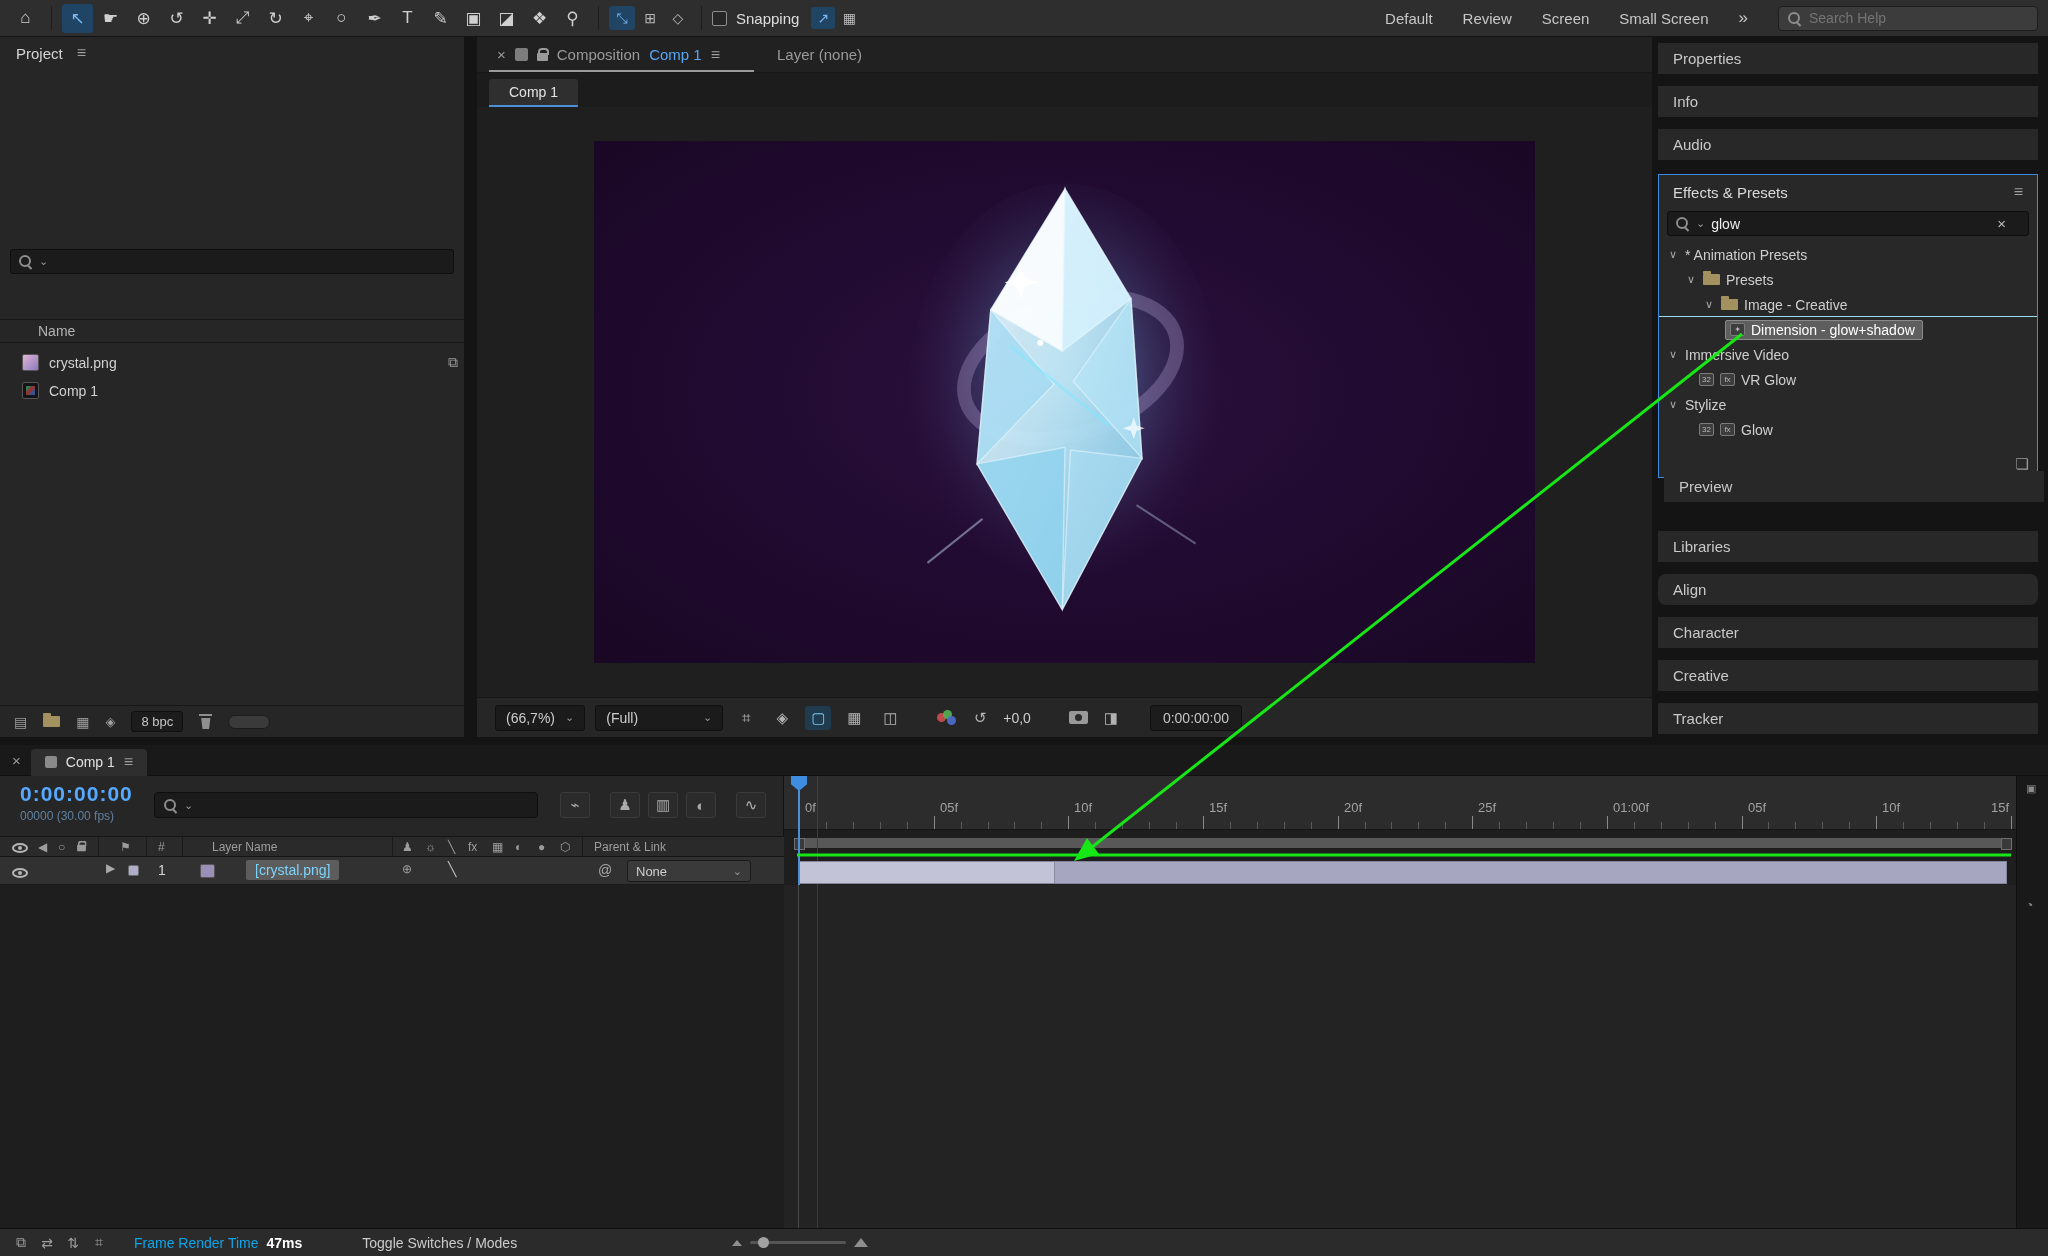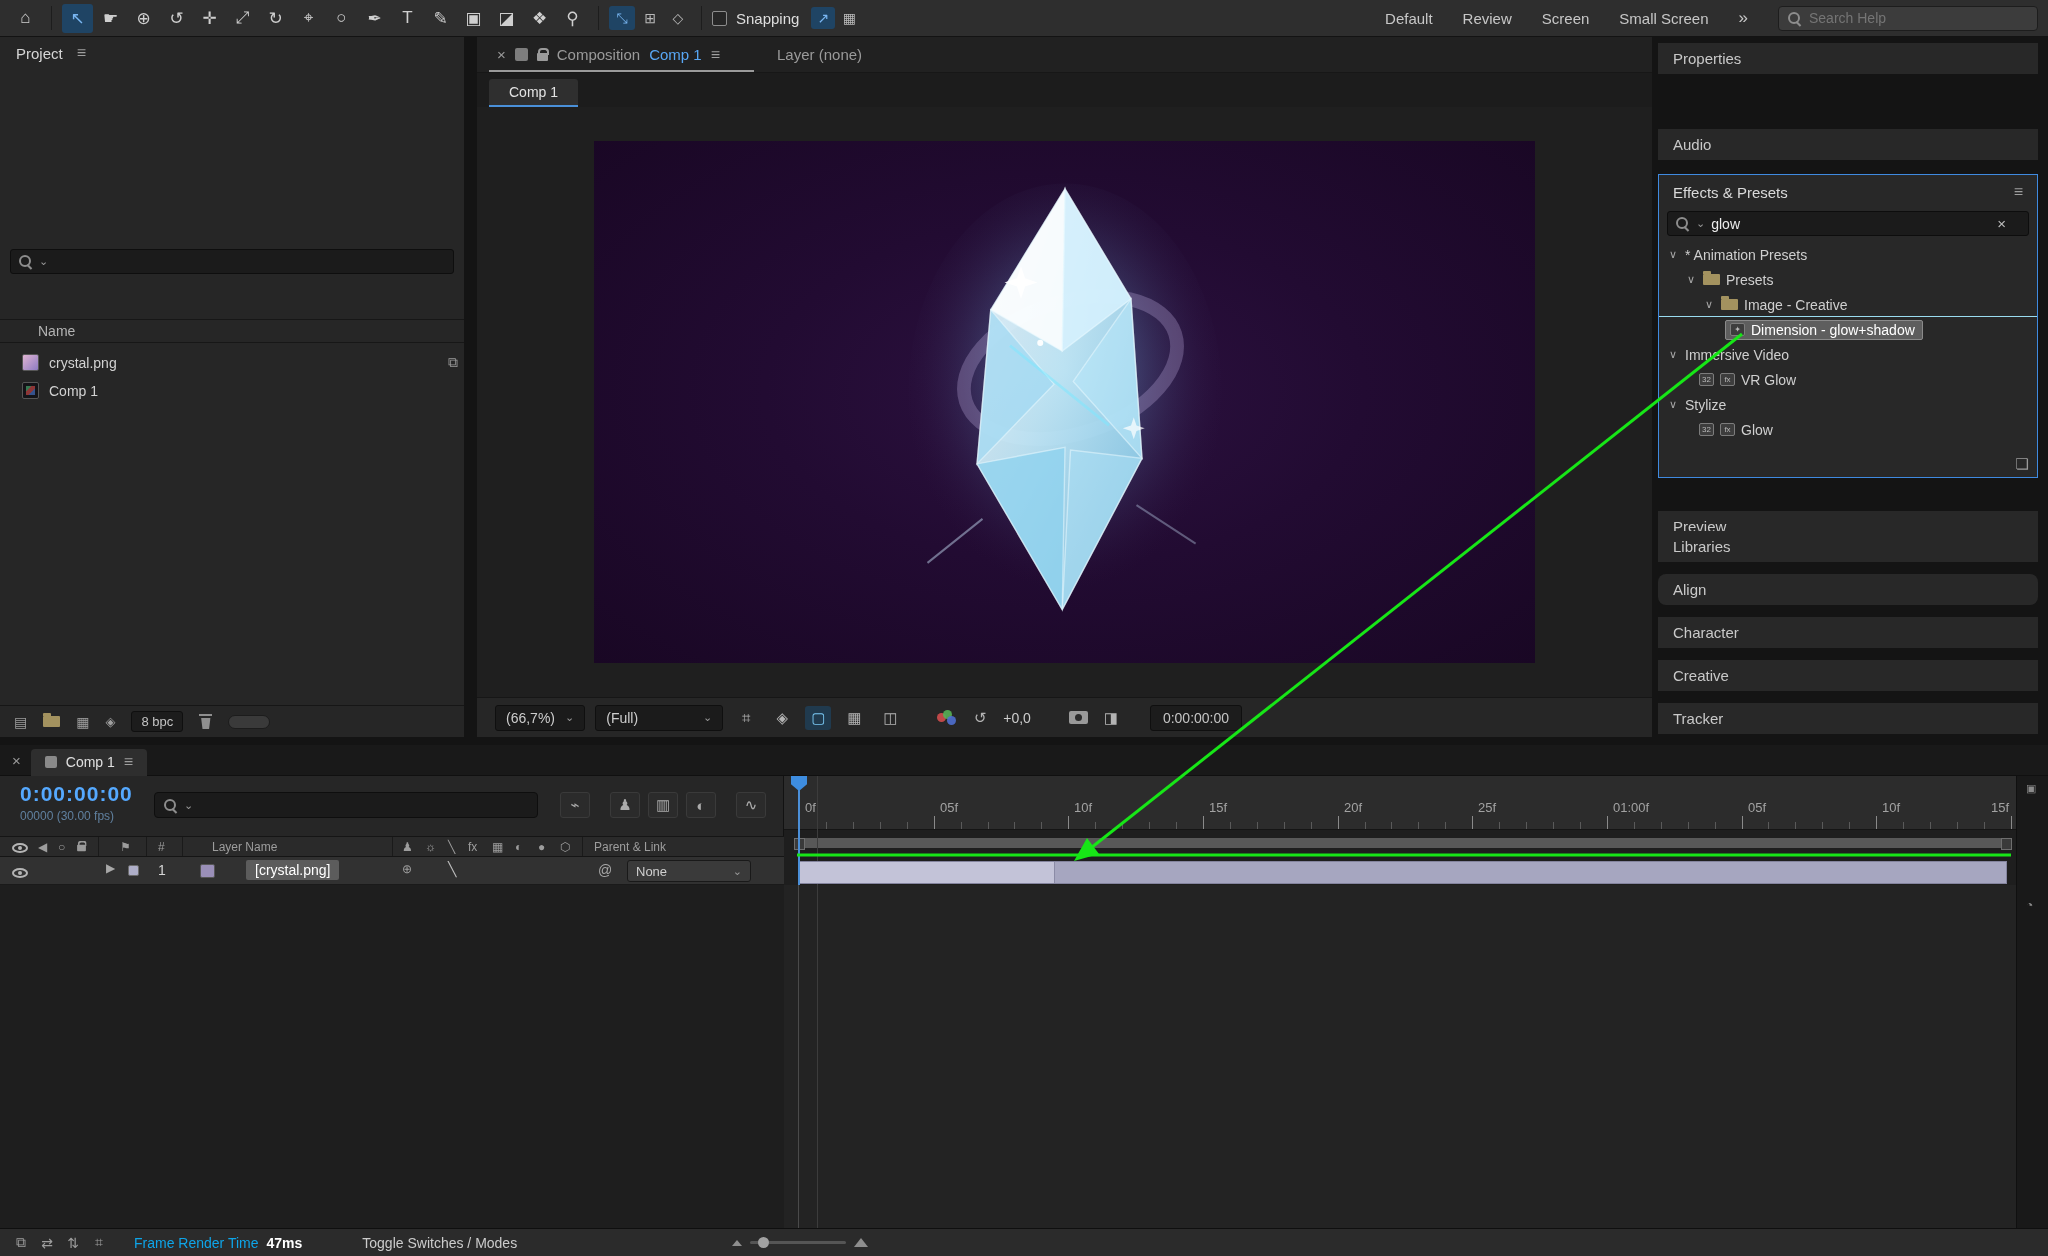--- a/index.html
+++ b/index.html
@@ -99,21 +99,21 @@
   .tl-tab{background:#2e2e2e;border-radius:4px 4px 0 0;height:27px;display:flex;align-items:center;gap:9px;padding:0 14px;color:#e0e0e0;margin-top:4px;font-size:14px;}
   #tl-left{position:absolute;left:0;top:31px;width:784px;height:109px;background:#262626;border-right:1px solid #121212;}
   #tl-timecode{position:absolute;left:20px;top:6px;font-size:21px;font-weight:bold;color:#55a9ff;letter-spacing:1px;}
   #tl-frameinfo{position:absolute;left:20px;top:33px;font-size:12px;color:#60809f;}
   #tl-search{position:absolute;left:154px;top:16px;width:384px;height:26px;background:#1b1b1b;border:1px solid #0e0e0e;border-radius:4px;display:flex;align-items:center;padding:0 8px;gap:6px;}
   .tl-toggle{position:absolute;top:16px;width:30px;height:26px;display:flex;align-items:center;justify-content:center;color:#ababab;font-size:15px;border:1px solid #3a3a3a;border-radius:3px;background:#2b2b2b;}
   #tl-colhead{position:absolute;left:0;top:91px;width:784px;height:21px;background:#2a2a2a;border-top:1px solid #151515;border-bottom:1px solid #151515;font-size:12px;color:#a8a8a8;}
   #tl-layerrow{position:absolute;left:0;top:112px;width:784px;height:28px;background:#313131;border-bottom:1px solid #1a1a1a;font-size:14px;color:#d6d6d6;}
   .colhead-ic{position:absolute;top:3px;color:#9d9d9d;font-size:12px;}
   .vline{position:absolute;top:0;bottom:0;width:1px;background:#1a1a1a;}
-  .name-chip{background:#5c5c5c;border-radius:2px;padding:2px 9px;color:#ffffff;}
+  .name-chip{background:#5c5c5c;border-radius:2px;padding:2px 9px;color:#7dd3fc;}
   .parent-dd{position:absolute;left:627px;top:3px;width:124px;height:22px;background:#3a3a3a;border:1px solid #191919;border-radius:3px;
     display:flex;align-items:center;justify-content:space-between;padding:0 8px;color:#d0d0d0;font-size:13px;}
   #ruler{position:absolute;left:784px;top:31px;width:1232px;height:54px;background:#2c2c2c;border-bottom:1px solid #151515;overflow:hidden;}
   #ruler .minor{position:absolute;left:15px;right:0;bottom:0;height:7px;
     background:repeating-linear-gradient(90deg,#5a5a5a 0 1px,transparent 1px 26.93px);}
   #ruler .major{position:absolute;left:15px;right:0;bottom:0;height:13px;
     background:repeating-linear-gradient(90deg,#8a8a8a 0 1px,transparent 1px 134.65px);}
   .ruler-label{position:absolute;bottom:14px;font-size:13px;color:#a2a2a2;}
   #workarea-bar{position:absolute;left:794px;top:93px;width:1218px;height:10px;background:#585858;border-radius:2px;}
   #workarea-bar::before,#workarea-bar::after{content:"";position:absolute;top:0;width:9px;height:10px;background:#3a3a3a;border:1px solid #6e6e6e;}
@@ -296,20 +296,23 @@
     <span class="cam"></span>
     <span class="vicon">◨</span>
     <span class="chip" style="margin-left:16px;padding:4px 12px;font-size:14px;">0:00:00:00</span>
   </div>
 </div>
 
 <div id="right-col">
   <div class="rp-section" style="top:6px;">
       <span>Properties</span>
     </div>
+  <div class="rp-section" style="top:49px;">
+      <span>Info</span>
+    </div>
   <div class="rp-section" style="top:92px;">
       <span>Audio</span>
     </div>
 
   <div id="effects-panel">
     <div id="effects-header">
       <span>Effects &amp; Presets</span>
       <div class="grow"></div>
       <span class="menu-glyph">≡</span>
     </div>
@@ -354,21 +357,21 @@
       <span>Stylize</span>
     </div>
     <div class="tree-row" style="padding-left:40px;">
       <span class="badge">32</span>
       <span class="badge">fx</span>
       <span>Glow</span>
     </div>
     <span style="position:absolute;right:8px;bottom:4px;color:#9a9a9a;font-size:15px;">❏</span>
   </div>
 
-  <div class="rp-section" style="top:474px;">
+  <div class="rp-section" style="top:434px;margin-left:6px;">
       <span>Preview</span>
     </div>
   <div class="rp-section" style="top:494px;">
       <span>Libraries</span>
     </div>
   <div class="rp-section" style="top:537px;border-radius:8px;">
       <span>Align</span>
     </div>
   <div class="rp-section" style="top:580px;">
       <span>Character</span>

